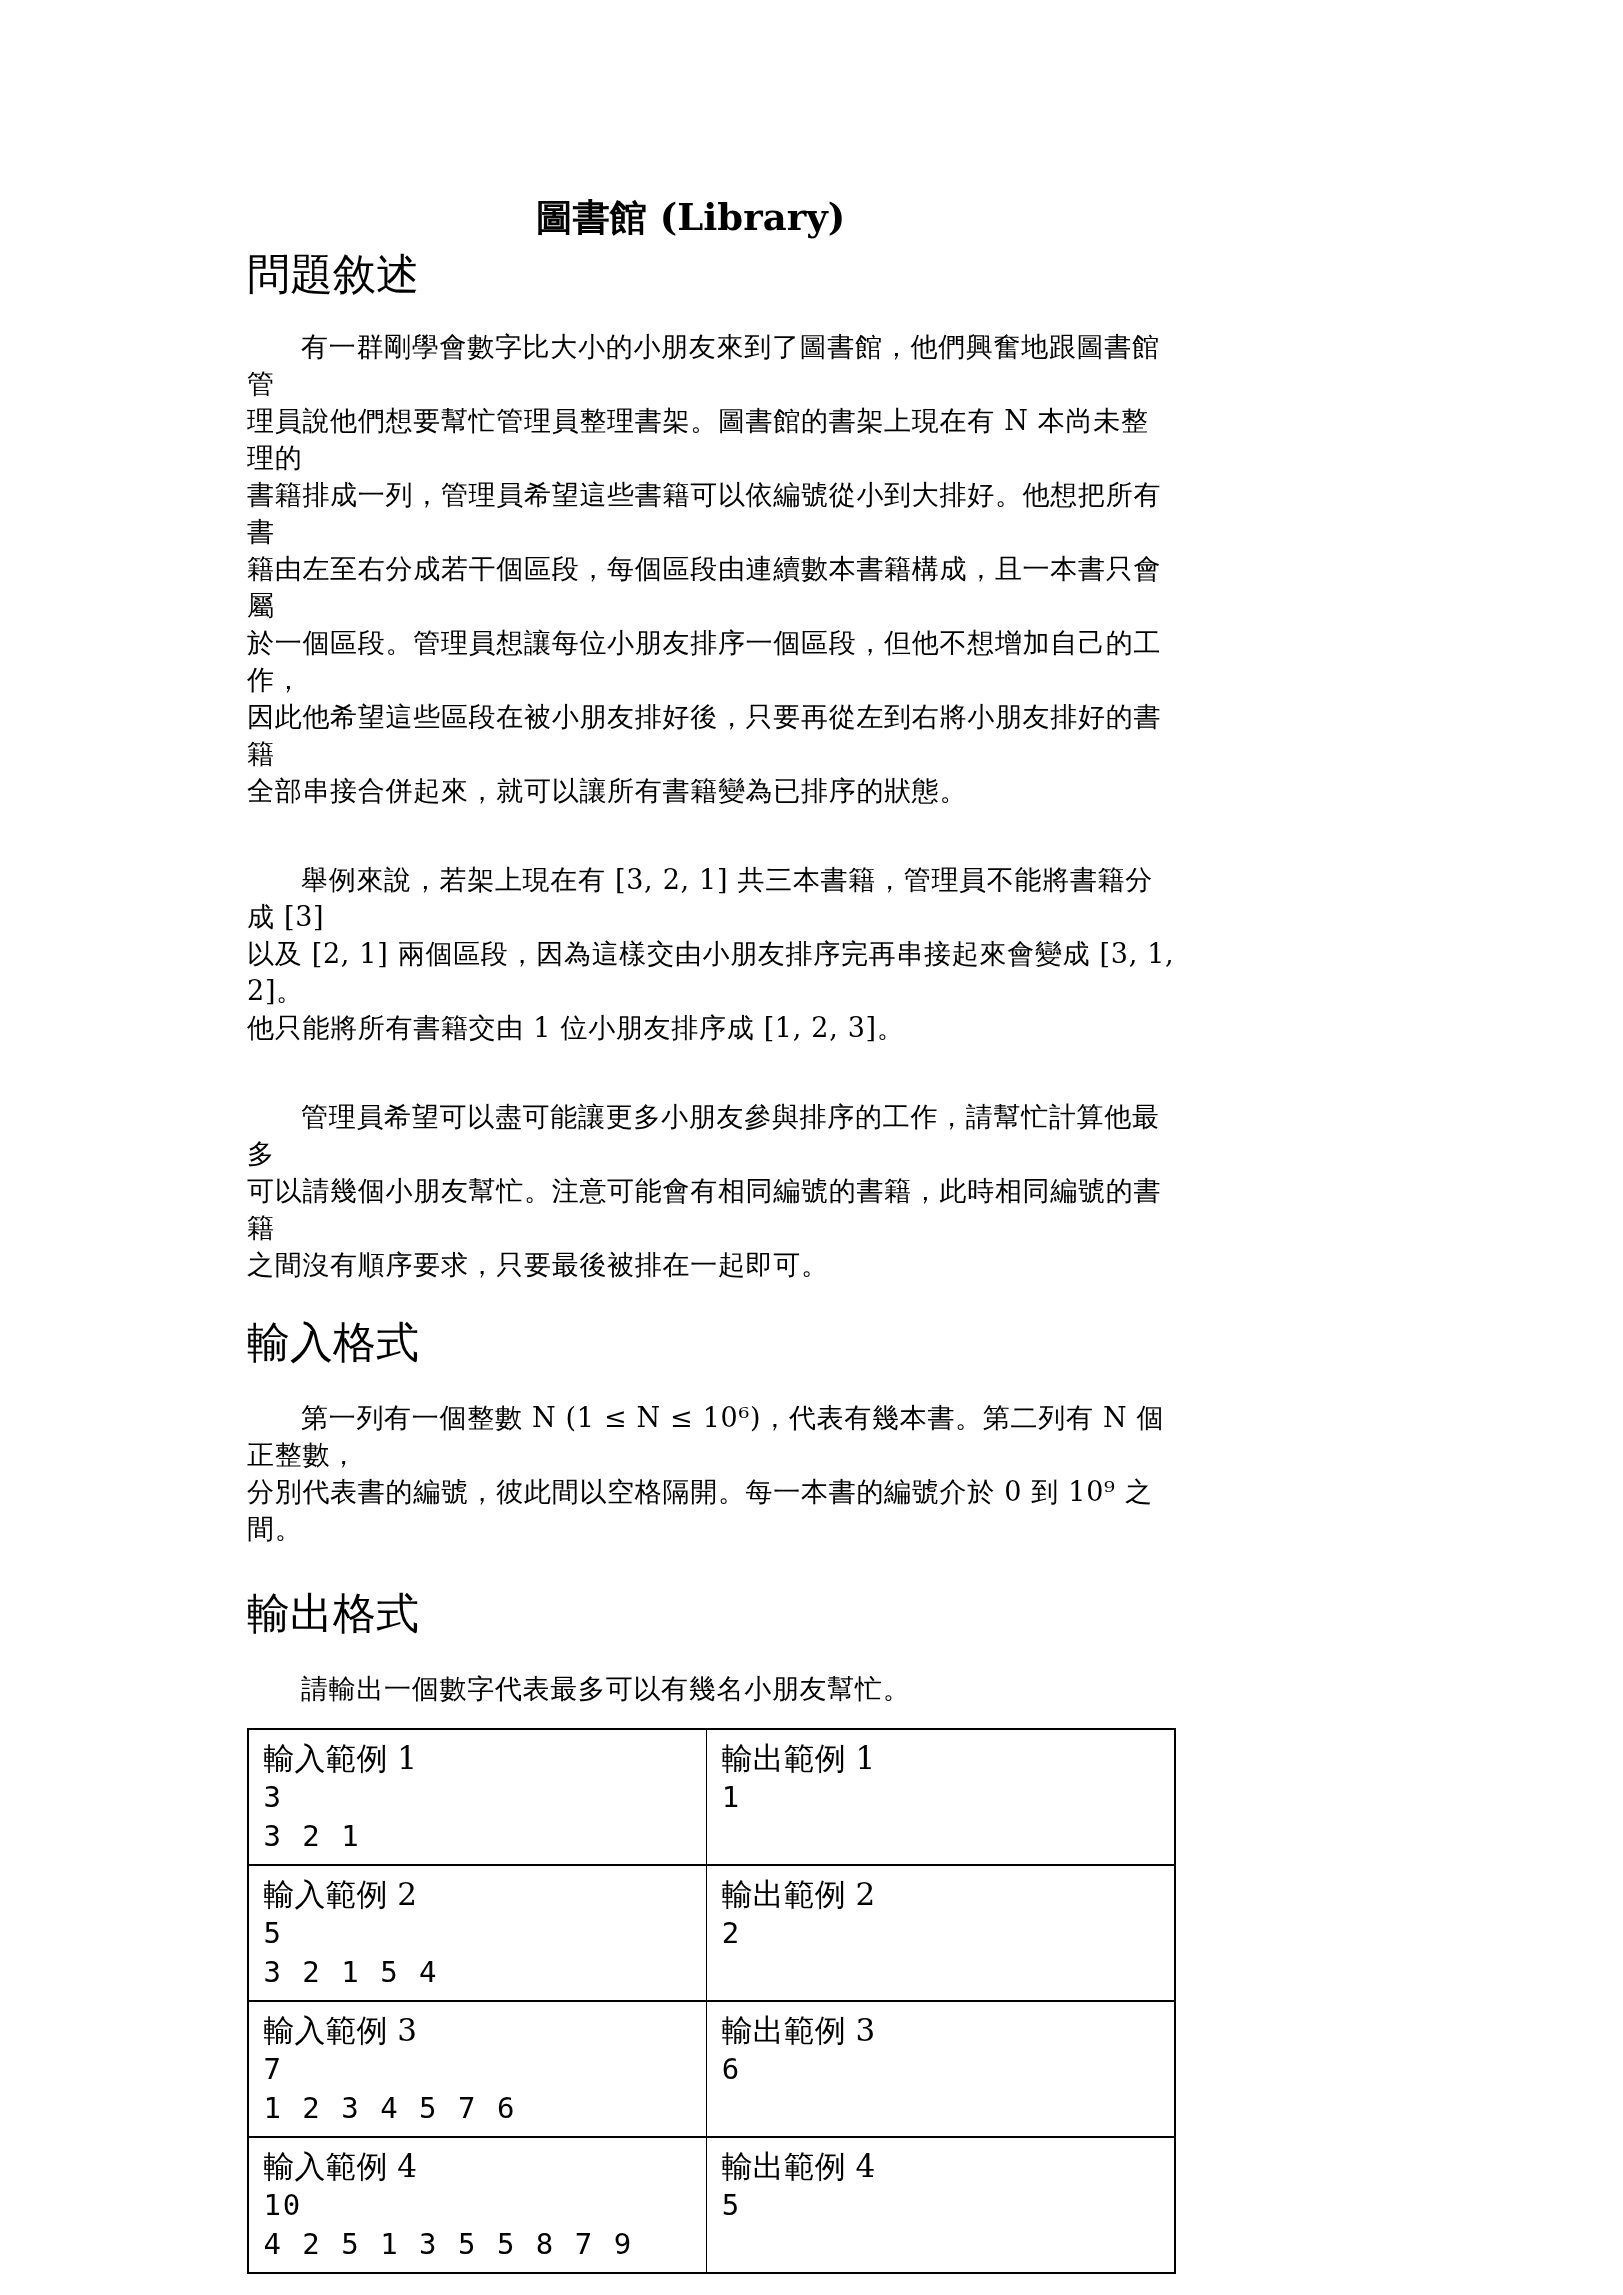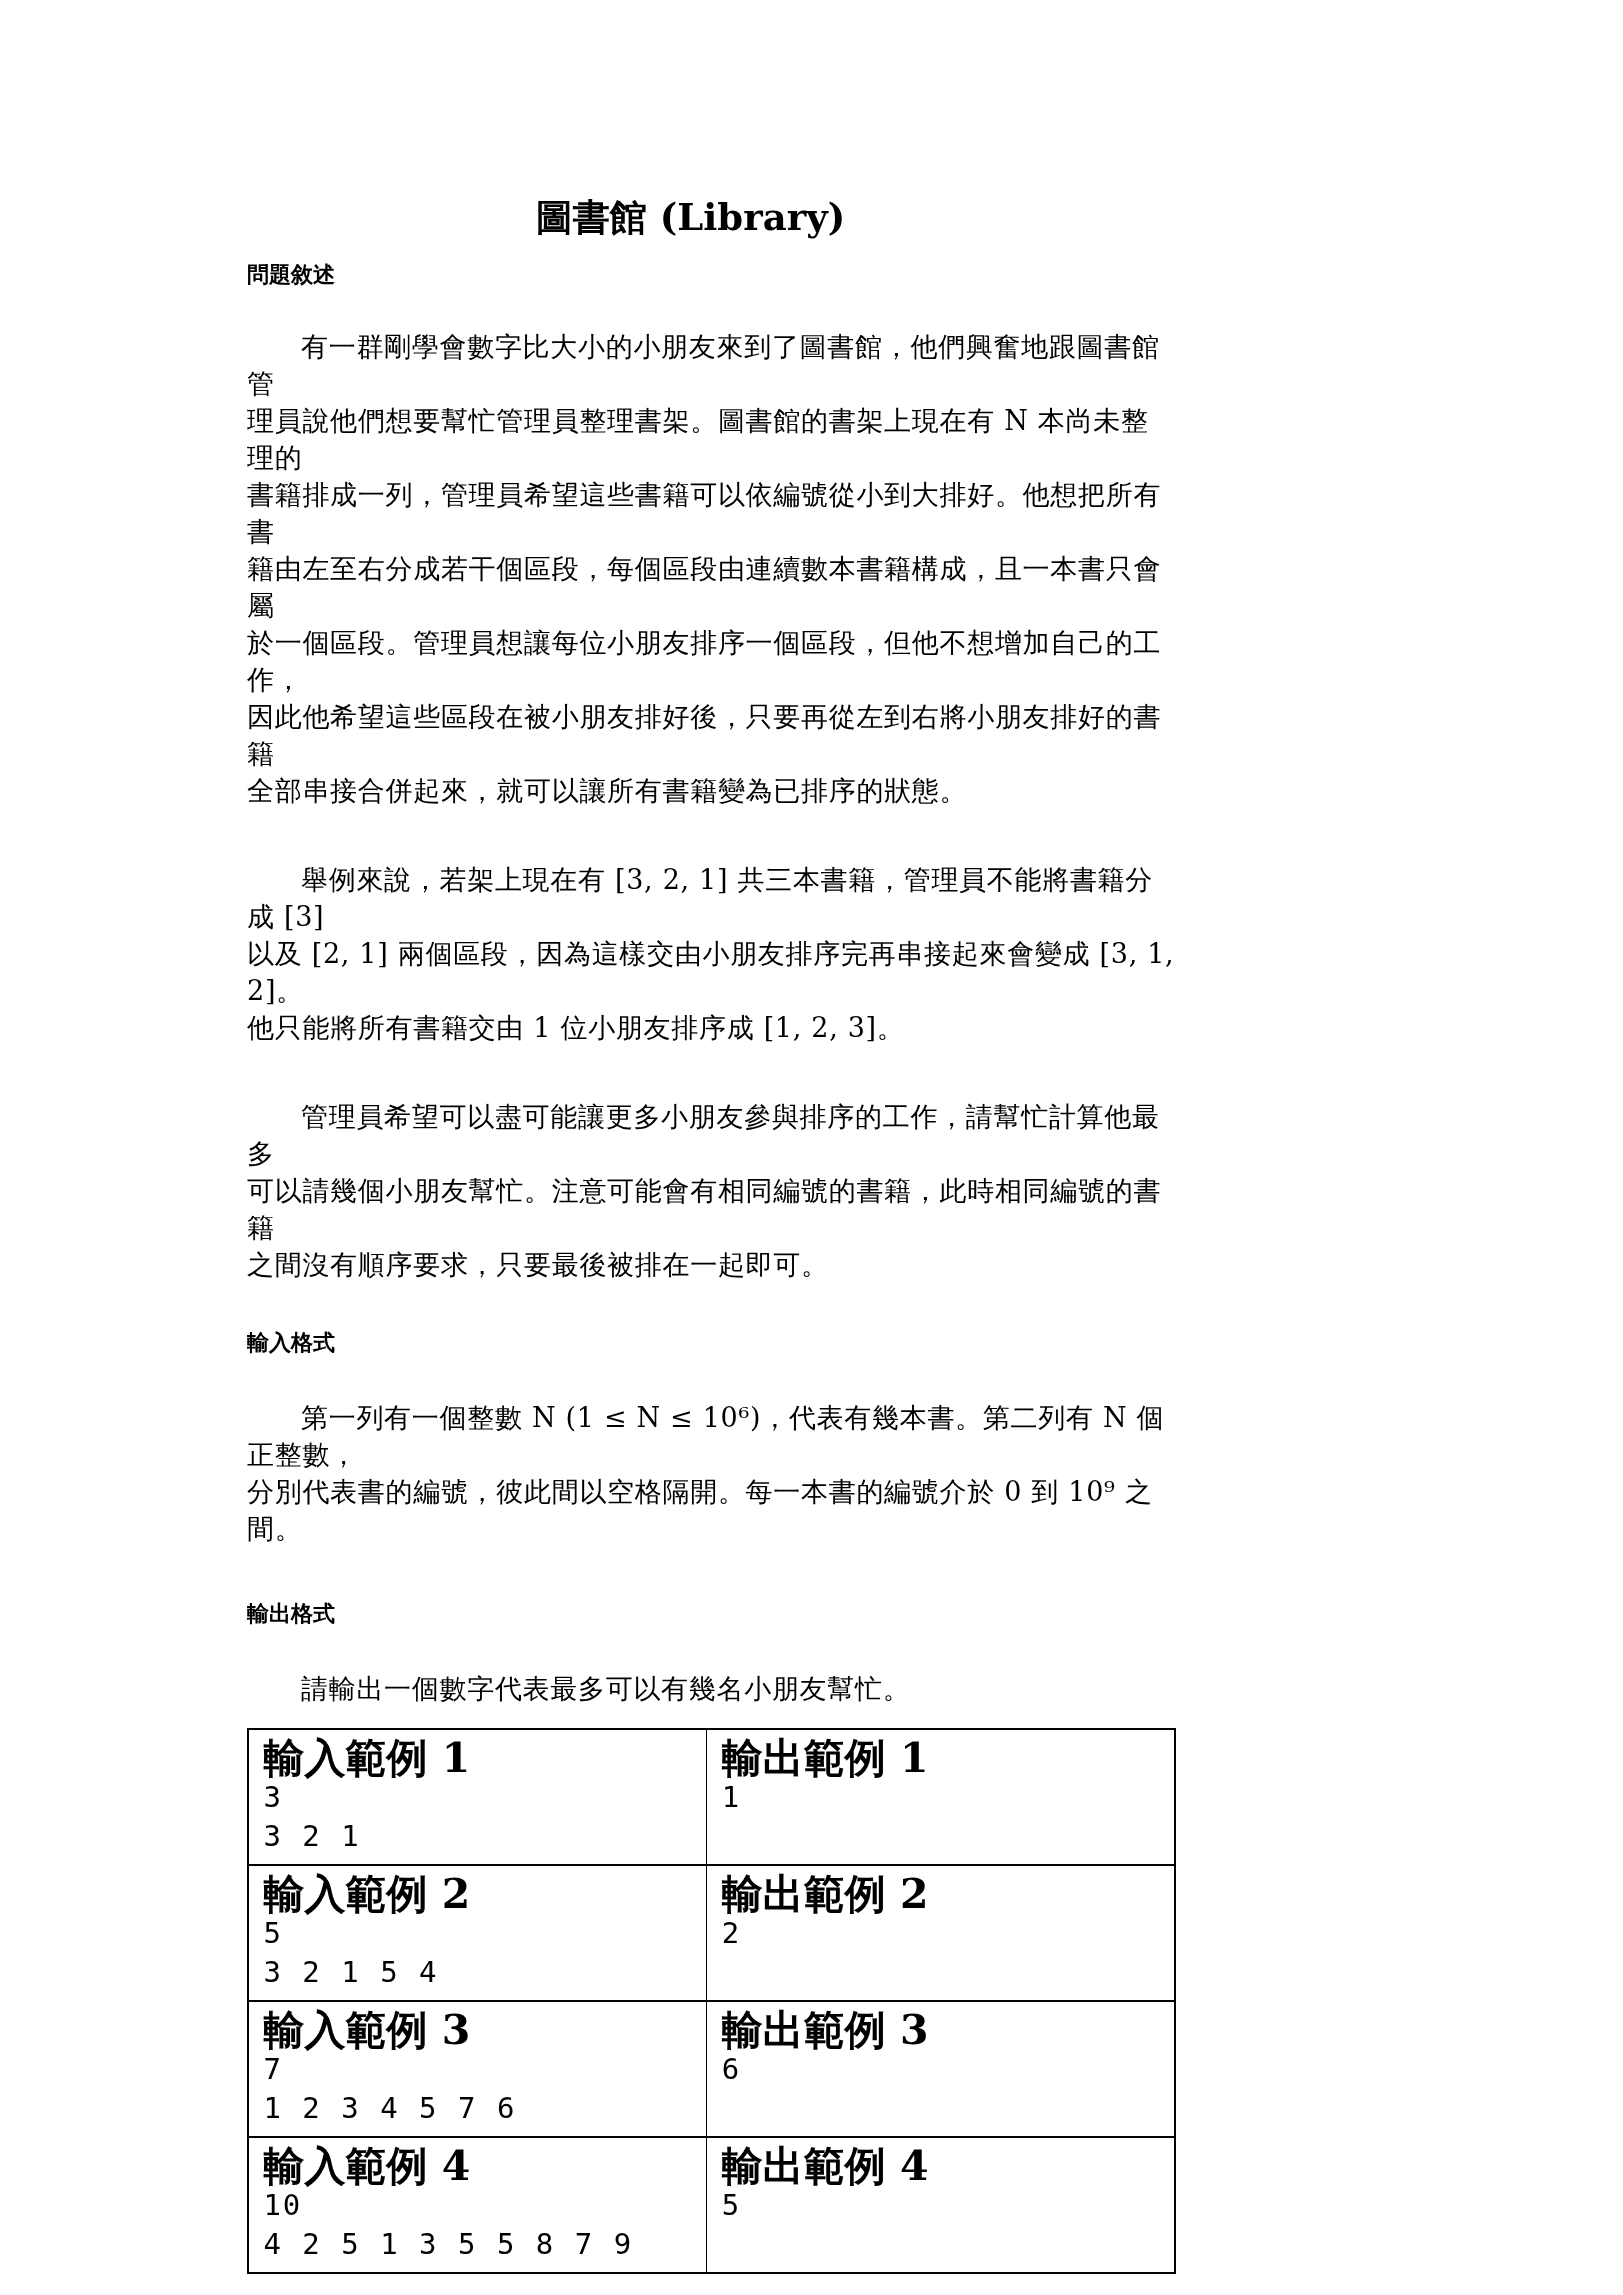--- a/index.html
+++ b/index.html
@@ -16,23 +16,23 @@
   }
   .doc-title {
     margin: 0 0 0 -42px;
     text-align: center;
     font-size: 37px;
     line-height: 47px;
     font-weight: bold;
   }
   .sec-heading {
     margin: 0;
-    font-size: 22px;
+    font-size: 43px;
     line-height: 41px;
-    font-weight: bold;
+    font-weight: normal;
   }
   .sec-heading.problem { margin-top: 13px; }
   .sec-heading.input   { margin-top: 39px; }
   .sec-heading.output  { margin-top: 46px; }
   .para {
     margin: 0;
     font-size: 27px;
     line-height: 37px;
     white-space: pre-line;
     text-indent: 2em;
@@ -55,23 +55,23 @@
     border-left-width: 1.3px;
     border-right-width: 1.3px;
     vertical-align: top;
     padding: 8.5px 13px 8.5px 14.4px;
   }
   table.examples td.first { border-left-width: 2px; }
   table.examples td.last  { border-right-width: 2px; border-radius: 25px; }
   col.in  { width: 49.5%; }
   col.out { width: 50.5%; }
   .cell-label {
-    font-size: 41px;
+    font-size: 31px;
     line-height: 39px;
-    font-weight: bold;
+    font-weight: normal;
     font-family: "DejaVu Serif", "Liberation Serif", serif;
   }
   .cell-code {
     margin: 0;
     font-family: "DejaVu Sans Mono", "Liberation Mono", monospace;
     font-size: 29px;
     line-height: 39px;
     letter-spacing: 2px;
     white-space: pre;
   }

